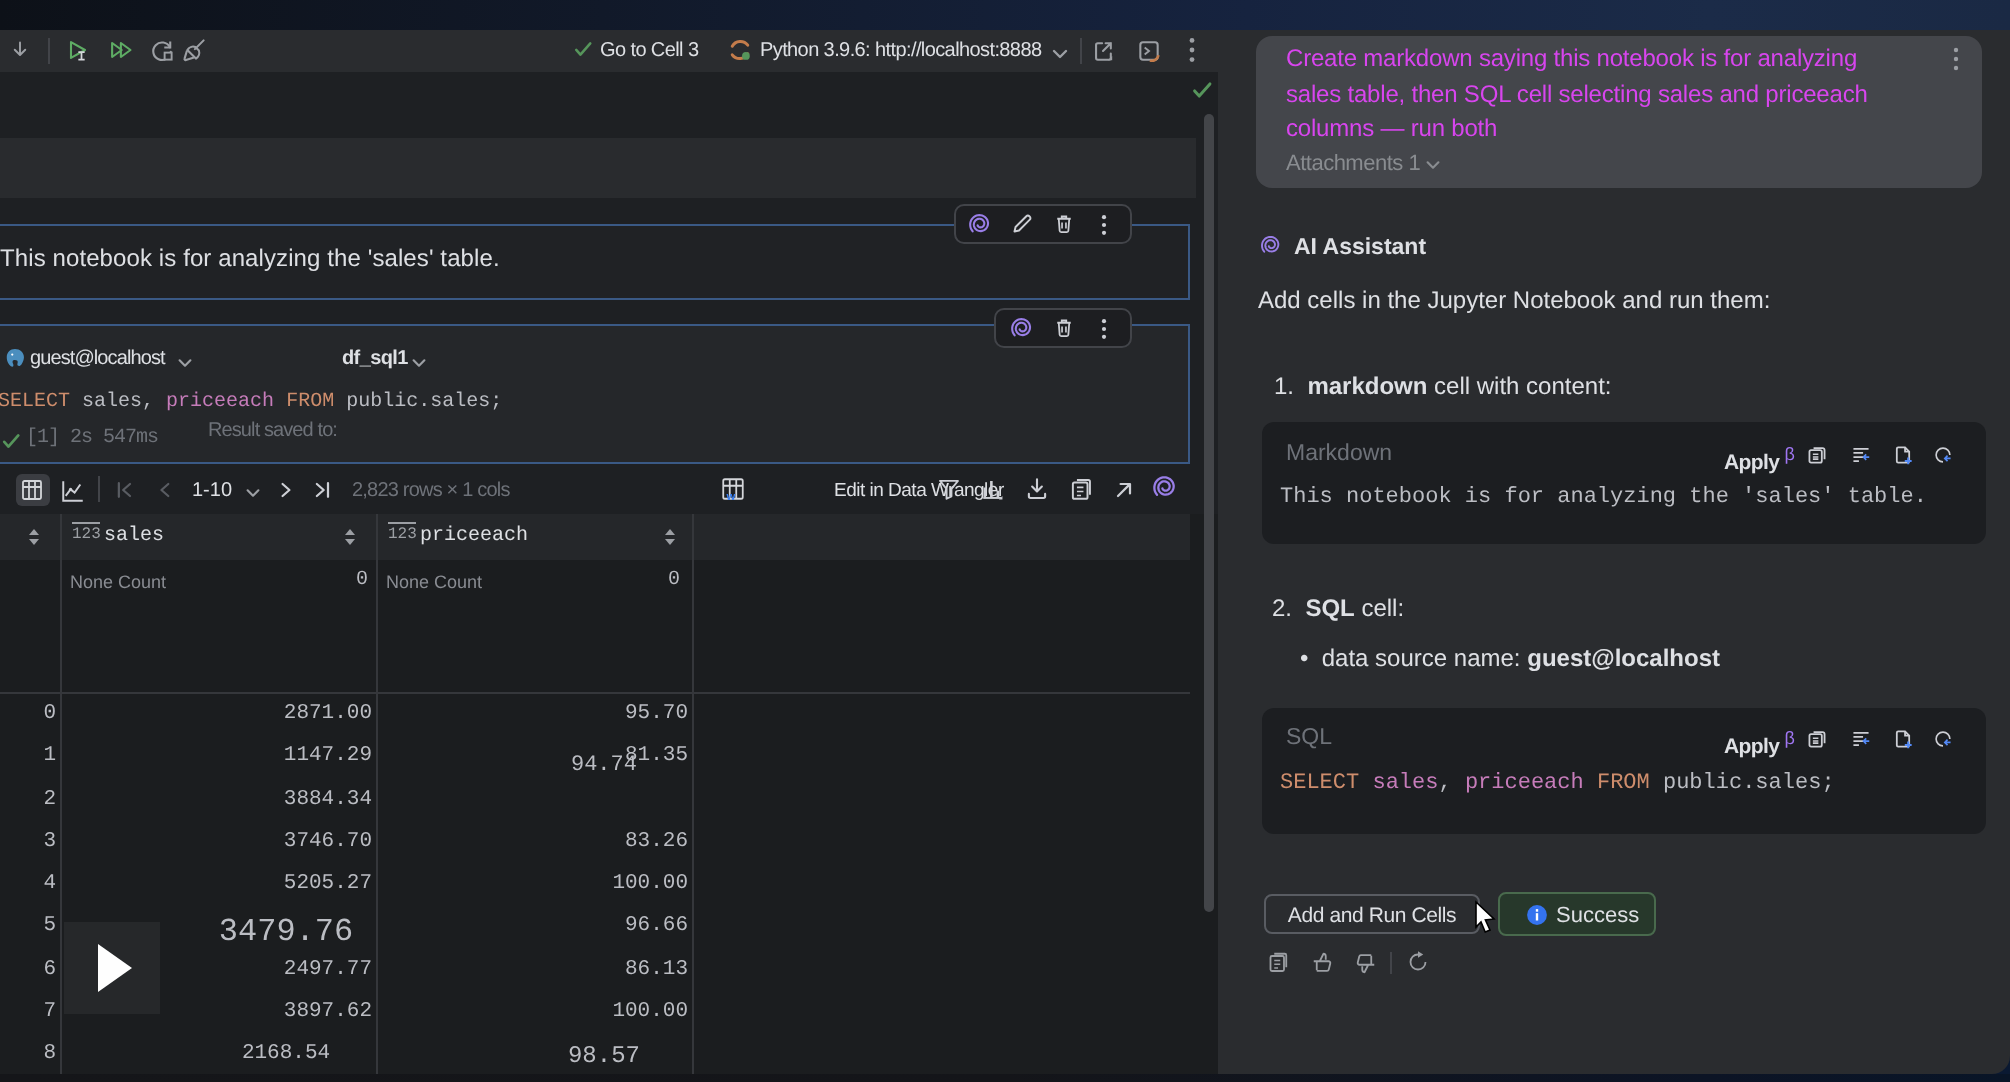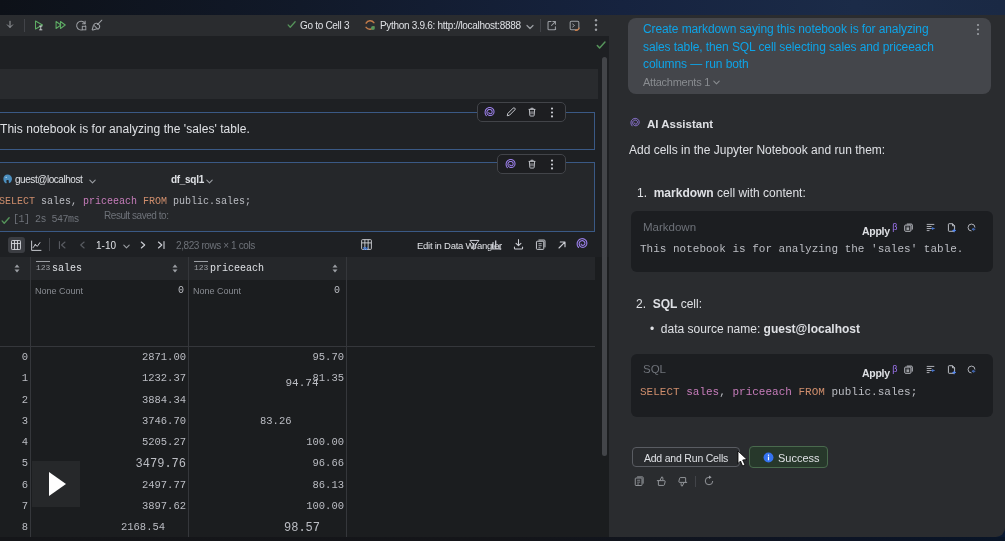--- a/index.html
+++ b/index.html
@@ -231,33 +231,33 @@
 <div class="abs" style="left:35px;top:286px;font-size:9px;color:#8a8d93;">None Count</div>
 <div class="abs mono" style="left:120px;top:285px;width:64px;text-align:right;font-size:10px;color:#bcbec4;">0</div>
 <div class="abs" style="left:193px;top:286px;font-size:9px;color:#8a8d93;">None Count</div>
 <div class="abs mono" style="left:278px;top:285px;width:62px;text-align:right;font-size:10px;color:#bcbec4;">0</div>
 
 <div id="rows">
     <div class="abs mono" style="left:0;top:351px;width:28px;text-align:right;font-size:10.5px;color:#bcbec4;">0</div>
     <div class="abs mono" style="left:100px;top:351px;width:86px;text-align:right;font-size:10.5px;color:#bcbec4;">2871.00</div>
     <div class="abs mono" style="left:260px;top:351px;width:84px;text-align:right;font-size:10.5px;color:#bcbec4;">95.70</div>
     <div class="abs mono" style="left:0;top:372.25px;width:28px;text-align:right;font-size:10.5px;color:#bcbec4;">1</div>
-    <div class="abs mono" style="left:100px;top:372.25px;width:86px;text-align:right;font-size:10.5px;color:#bcbec4;">1232.37</div>
+    <div class="abs mono" style="left:100px;top:372.25px;width:86px;text-align:right;font-size:10.5px;color:#bcbec4;">1147.29</div>
     <div class="abs mono" style="left:260px;top:372.25px;width:84px;text-align:right;font-size:10.5px;color:#bcbec4;">81.35</div>
     <div class="abs mono" style="left:0;top:393.5px;width:28px;text-align:right;font-size:10.5px;color:#bcbec4;">2</div>
     <div class="abs mono" style="left:100px;top:393.5px;width:86px;text-align:right;font-size:10.5px;color:#bcbec4;">3884.34</div>
     <div class="abs mono" style="left:260px;top:377px;width:84px;text-align:center;font-size:11px;color:#bcbec4;">94.74</div>
     <div class="abs mono" style="left:0;top:414.75px;width:28px;text-align:right;font-size:10.5px;color:#bcbec4;">3</div>
     <div class="abs mono" style="left:100px;top:414.75px;width:86px;text-align:right;font-size:10.5px;color:#bcbec4;">3746.70</div>
-    <div class="abs mono" style="left:260px;top:414.75px;width:84px;text-align:left;font-size:10.5px;color:#bcbec4;">83.26</div>
+    <div class="abs mono" style="left:260px;top:414.75px;width:84px;text-align:right;font-size:10.5px;color:#bcbec4;">83.26</div>
     <div class="abs mono" style="left:0;top:436px;width:28px;text-align:right;font-size:10.5px;color:#bcbec4;">4</div>
     <div class="abs mono" style="left:100px;top:436px;width:86px;text-align:right;font-size:10.5px;color:#bcbec4;">5205.27</div>
     <div class="abs mono" style="left:260px;top:436px;width:84px;text-align:right;font-size:10.5px;color:#bcbec4;">100.00</div>
     <div class="abs mono" style="left:0;top:457.25px;width:28px;text-align:right;font-size:10.5px;color:#bcbec4;">5</div>
-    <div class="abs mono" style="left:100px;top:457.25px;width:86px;text-align:right;font-size:12px;color:#bcbec4;">3479.76</div>
+    <div class="abs mono" style="left:100px;top:457.25px;width:86px;text-align:center;font-size:16px;color:#bcbec4;">3479.76</div>
     <div class="abs mono" style="left:260px;top:457.25px;width:84px;text-align:right;font-size:10.5px;color:#bcbec4;">96.66</div>
     <div class="abs mono" style="left:0;top:478.5px;width:28px;text-align:right;font-size:10.5px;color:#bcbec4;">6</div>
     <div class="abs mono" style="left:100px;top:478.5px;width:86px;text-align:right;font-size:10.5px;color:#bcbec4;">2497.77</div>
     <div class="abs mono" style="left:260px;top:478.5px;width:84px;text-align:right;font-size:10.5px;color:#bcbec4;">86.13</div>
     <div class="abs mono" style="left:0;top:499.75px;width:28px;text-align:right;font-size:10.5px;color:#bcbec4;">7</div>
     <div class="abs mono" style="left:100px;top:499.75px;width:86px;text-align:right;font-size:10.5px;color:#bcbec4;">3897.62</div>
     <div class="abs mono" style="left:260px;top:499.75px;width:84px;text-align:right;font-size:10.5px;color:#bcbec4;">100.00</div>
     <div class="abs mono" style="left:0;top:521px;width:28px;text-align:right;font-size:10.5px;color:#bcbec4;">8</div>
     <div class="abs mono" style="left:100px;top:521px;width:86px;text-align:center;font-size:10.5px;color:#bcbec4;">2168.54</div>
     <div class="abs mono" style="left:260px;top:521px;width:84px;text-align:center;font-size:12px;color:#bcbec4;">98.57</div>
@@ -265,21 +265,21 @@
 
 <div class="abs" style="left:32px;top:461px;width:48px;height:46px;background:rgba(255,255,255,0.05);"></div>
 <div class="abs" style="left:49px;top:472px;width:0;height:0;border-left:17px solid #fff;border-top:12.5px solid transparent;border-bottom:12.5px solid transparent;"></div>
 
 <div class="abs" style="left:602px;top:57px;width:5px;height:399px;background:#44464a;border-radius:2.5px;"></div>
 
 <div class="abs" style="left:990px;top:524px;width:15px;height:13px;background:#0b1a33;"></div>
 <div class="abs" style="left:609px;top:15px;width:396px;height:522px;background:#2b2d30;border-bottom-right-radius:9px;"></div>
 
 <div class="abs" style="left:628px;top:18px;width:363px;height:76px;background:#45474c;border-radius:8px;"></div>
-<div class="abs" style="left:643px;top:21px;font-size:12px;letter-spacing:-0.1px;line-height:17.5px;color:#0ea5e9;">Create markdown saying this notebook is for analyzing<br>sales table, then SQL cell selecting sales and priceeach<br>columns — run both</div>
+<div class="abs" style="left:643px;top:21px;font-size:12px;letter-spacing:-0.1px;line-height:17.5px;color:#d946ef;">Create markdown saying this notebook is for analyzing<br>sales table, then SQL cell selecting sales and priceeach<br>columns — run both</div>
 <div class="abs" style="left:643px;top:76px;font-size:11px;letter-spacing:-0.25px;color:#8a8d91;">Attachments 1</div>
 <svg class="abs" style="left:712px;top:78px;" width="9" height="9" viewBox="0 0 10 10">
     <path d="M2 3.5 5 6.5 8 3.5" stroke="#8a8d91" stroke-width="1.2" fill="none" stroke-linecap="round" stroke-linejoin="round"></path>
   </svg>
 <svg class="abs" style="left:974px;top:23px;" width="8" height="13" viewBox="0 0 8 13">
     <circle cx="4" cy="2" r="1.1" fill="#9da0a5"></circle>
     <circle cx="4" cy="6.5" r="1.1" fill="#9da0a5"></circle>
     <circle cx="4" cy="11" r="1.1" fill="#9da0a5"></circle>
   </svg>
 

